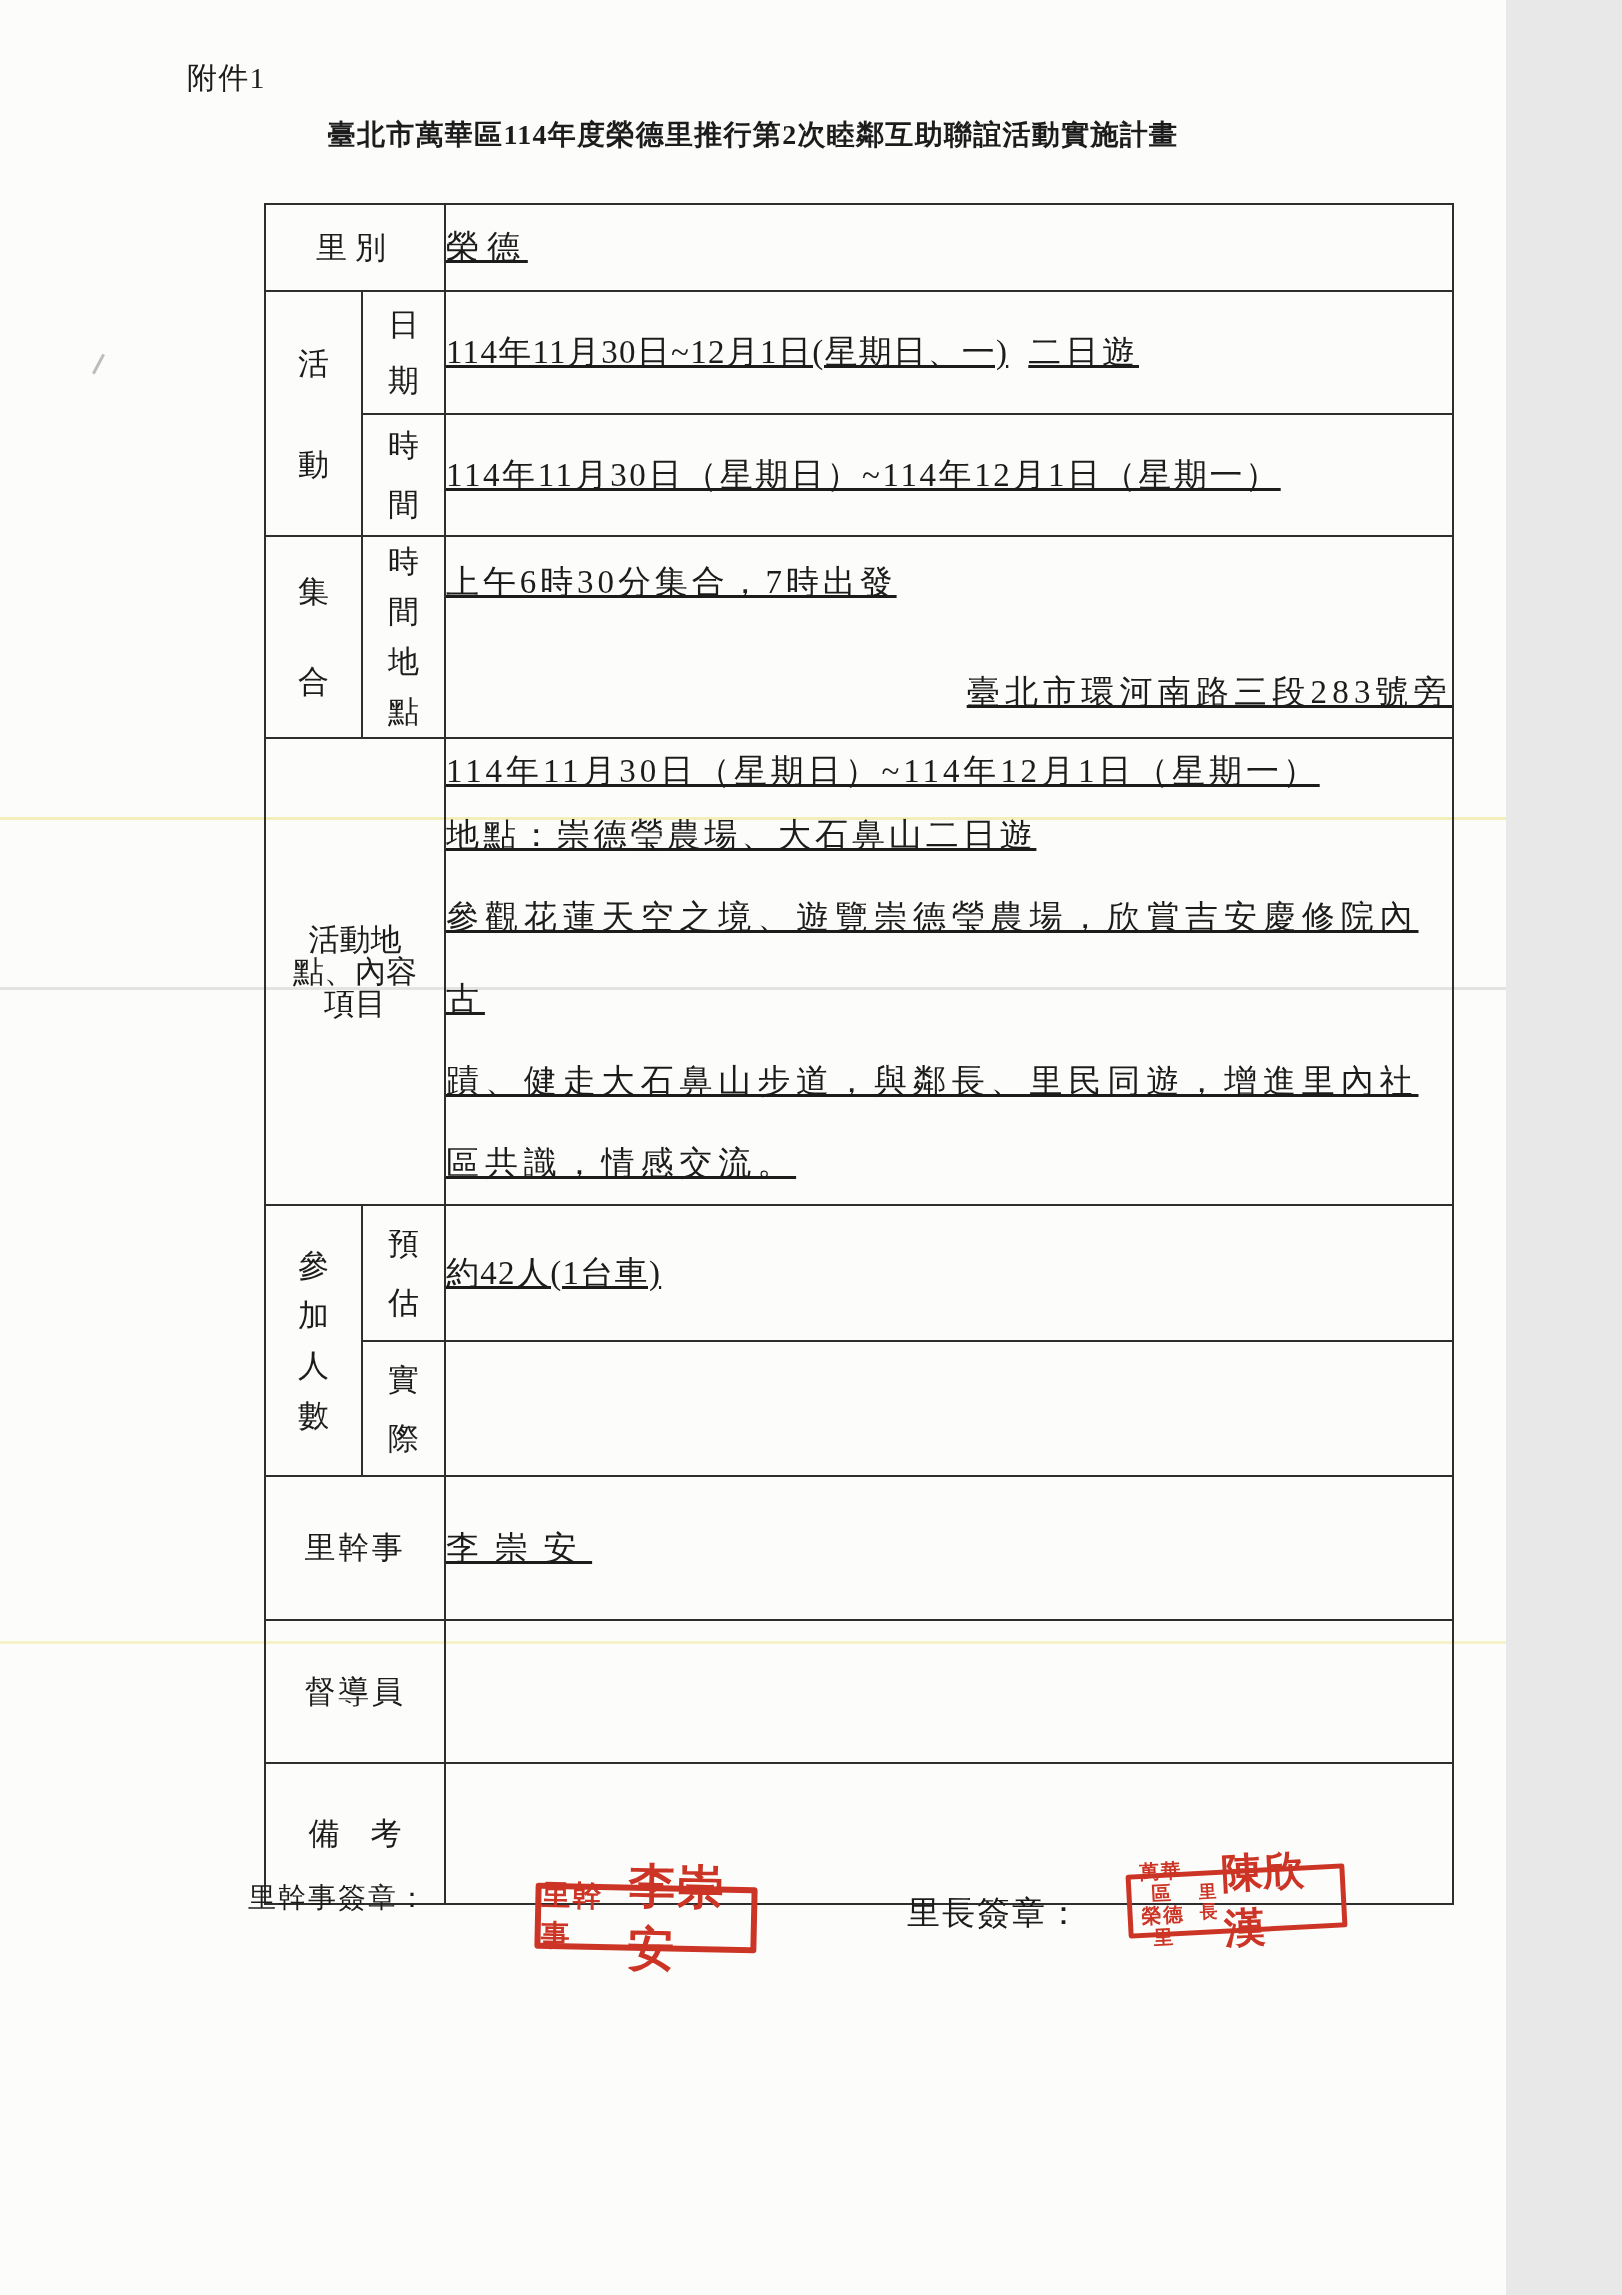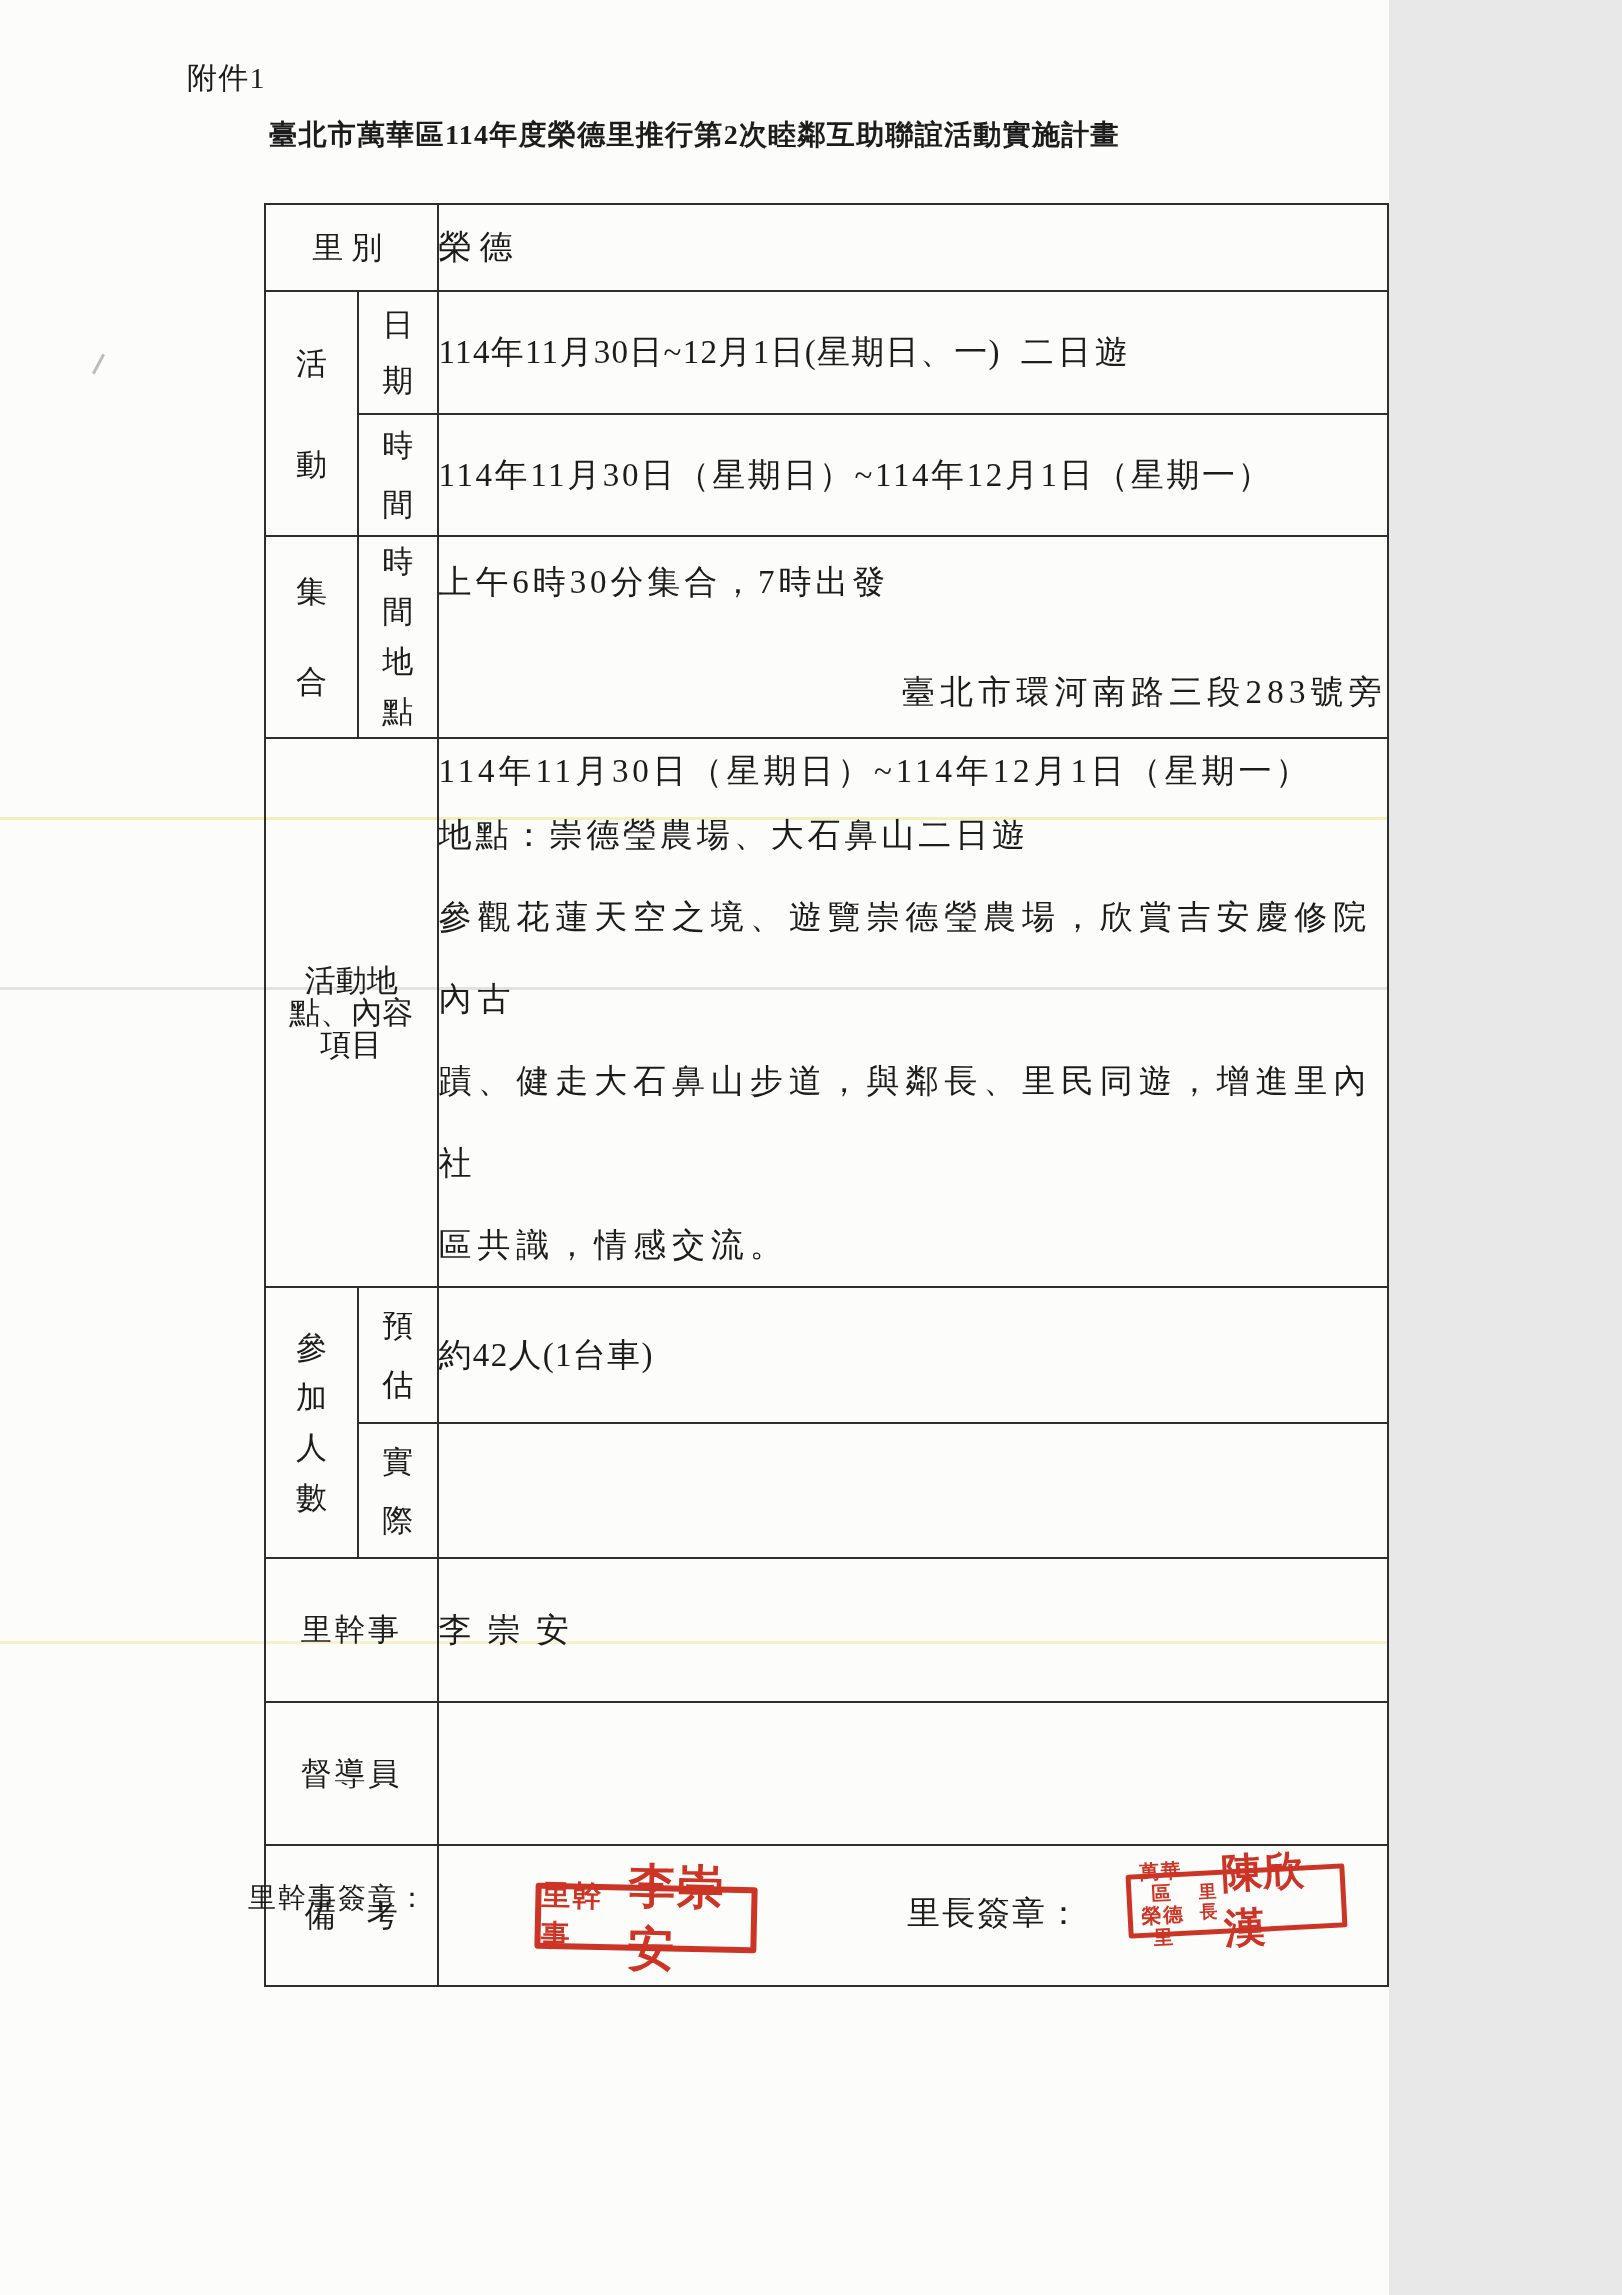--- a/index.html
+++ b/index.html
@@ -1,17 +1,17 @@
 <!DOCTYPE html>
 <html style="font-size:10.5px"><head>
 <meta charset="utf-8">
 <style>
   html,body { margin:0; padding:0; background:#e8e8e8; }
   .page {
-    position:relative; width:1389px; height:2295px;
+    position:relative; width:1506px; height:2295px;
     background:#fcfcfa; overflow:hidden;
     font-family:"Liberation Serif","DejaVu Serif",serif;
     color:#1c1c1c;
   }
   .attachment { position:absolute; left:187px; top:58px; font-size:30px; letter-spacing:1.3px; }
   .doc-title {
     position:absolute; left:0; top:116px; width:100%;
     text-align:center; font-size:28px; font-weight:700; letter-spacing:1.3px;
   }
 
@@ -22,21 +22,21 @@
   table.form td { border:2.6px solid #2e2e2e; vertical-align:middle; padding:0; }
   .lbl  { text-align:center; font-size:31px; }
   .vl   { white-space:pre-line; text-align:center; font-size:31px; }
   .lh155 { line-height:101px; }
   .lh86  { line-height:56px; }
   .lh90  { line-height:59px; }
   .lh138 { line-height:90px; }
   .lh77  { line-height:50px; }
   .lh76  { line-height:50px; }
   .lh62  { line-height:32px; }
-  .val  { padding-left:14.4px; font-size:33px; }
+  .val  { padding-left:14.4px; font-size:33px;text-decoration:underline; }
   .ls2  { letter-spacing:1.3px; }
   .ls4  { letter-spacing:2.6px; }
   .ls6  { letter-spacing:3.9px; }
   .ls8  { letter-spacing:5.2px;text-align:right; }
   .ls12 { letter-spacing:7.9px; }
   .ls24 { letter-spacing:15.7px; }
   .stack2a { display:flex; gap:20px; }
   .stack2b { display:flex; flex-direction:column; gap:65px; }
   .venue-dates { white-space:pre-line; line-height:64px; letter-spacing:3.9px; }
   .venue-desc  { white-space:pre-line; line-height:82px; letter-spacing:5.9px; margin-top:9.2px; }

